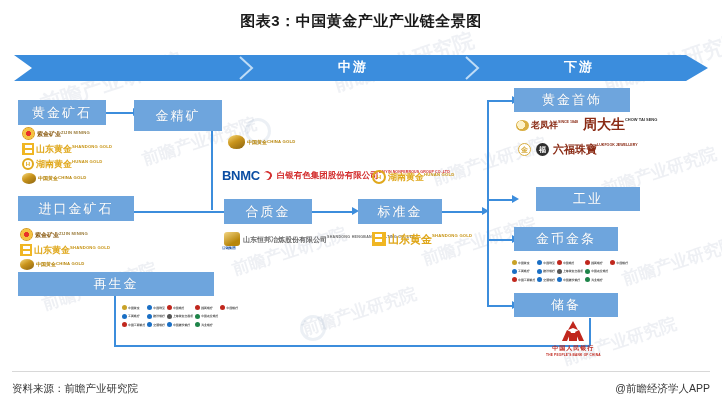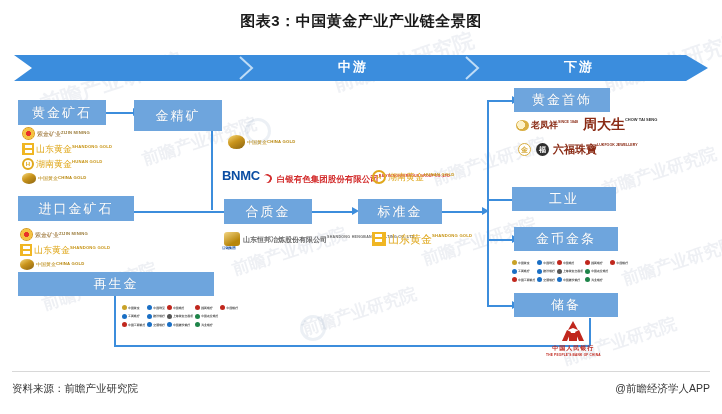--- a/index.html
+++ b/index.html
@@ -60,21 +60,21 @@
   .ln.h { height: 1.6px; }
   .ln.v { width: 1.6px; }
   .arrowhead { position: absolute; width: 0; height: 0; }
   .ah-r { border-top: 4px solid transparent; border-bottom: 4px solid transparent; border-left: 7px solid #3c8ddc; }
   .ah-u { border-left: 4px solid transparent; border-right: 4px solid transparent; border-bottom: 7px solid #3c8ddc; }
 
   
   .logos { position: absolute; display: flex; flex-wrap: wrap; align-items: center; }
   .lg { display: flex; align-items: center; gap: 2px; }
   .lg-txt { display:flex; flex-direction:row; line-height: 1; }
-  .lg-cn { font-size: 9px; font-weight: normal; }
+  .lg-cn { font-size: 9px; font-weight: bold; }
   .lg-en { font-size: 4.2px; font-weight: bold; letter-spacing: .2px; }
 
   
   .mk { flex: none; display:inline-block; }
   .mk-zijin { width:13px;height:13px;border-radius:50%;
       background: radial-gradient(circle at 50% 50%, #e8302a 0 28%, #f5c242 29% 62%, #d79a1f 63% 100%); }
   .mk-sdgold { width:12px;height:12px;background:#f0b623; position:relative; }
   .mk-sdgold:after{content:"";position:absolute;left:3px;top:2px;width:7px;height:3px;background:#fff;}
   .mk-sdgold:before{content:"";position:absolute;left:3px;top:7px;width:7px;height:3px;background:#fff;}
   .mk-hunan { width:12px;height:12px;border-radius:50%;border:2px solid #e0a81c;
@@ -83,21 +83,21 @@
       background: linear-gradient(150deg,#f7d97a 0%,#c9941c 45%,#8a6310 100%); }
   .mk-hongm { width:13px;height:11px;border-radius:3px;
       background: linear-gradient(150deg,#f3d581 0%,#b8860b 70%); }
 
   .logo-zijin .lg-cn{color:#8a5a10;} .logo-zijin .lg-en{color:#9a7b3a;}
   .logo-sd .lg-cn{color:#e0a81c;} .logo-sd .lg-en{color:#c79312;}
   .logo-hn .lg-cn{color:#e0a81c;} .logo-hn .lg-en{color:#c79312;}
   .logo-cg .lg-cn{color:#b8860b;} .logo-cg .lg-en{color:#b8860b;}
 
   
-  .bnmc { position:absolute; display:flex; align-items:flex-end; gap:3px; }
+  .bnmc { position:absolute; display:flex; align-items:center; gap:3px; }
   .bnmc-mark { font-size: 13px; font-weight: bold; color: #0b4da2; letter-spacing:-.3px; font-family:"Liberation Sans",sans-serif;}
   .bnmc-swoosh { width:9px;height:9px;border-radius:50%;border-top:2px solid #d32d2d;border-right:2px solid #d32d2d;transform:rotate(25deg);}
   .bnmc-cn { font-size:8.5px; font-weight:bold; color:#d32d2d; line-height:1; }
   .bnmc-en { font-size:3.6px; font-weight:bold; color:#d32d2d; letter-spacing:.1px;}
 
   
   .hsm-cn{font-size:7px;font-weight:bold;color:#6b6b6b;}
   .hsm-en{font-size:3.6px;font-weight:bold;color:#6b6b6b;letter-spacing:.3px;}
 
   
@@ -204,22 +204,22 @@
   <div class="arrowhead ah-u" style="left:110.4px;top:289px;"></div>
 
   <div class="box" style="left:18px;  top:100px; width:88px; height:25px;">黄金矿石</div>
   <div class="box" style="left:134px; top:100px; width:88px; height:31px;">金精矿</div>
   <div class="box" style="left:18px;  top:196px; width:116px; height:25px;">进口金矿石</div>
   <div class="box" style="left:18px;  top:272px; width:196px;height:24px;">再生金</div>
 
   <div class="box" style="left:224px; top:199px; width:88px; height:25px;">合质金</div>
   <div class="box" style="left:358px; top:199px; width:84px; height:25px;">标准金</div>
 
-  <div class="box" style="left:514px; top:88px;  width:96px;height:24px;">黄金首饰</div>
-  <div class="box" style="left:512px; top:187px; width:104px;height:24px;">工业</div>
+  <div class="box" style="left:514px; top:88px;  width:116px;height:24px;">黄金首饰</div>
+  <div class="box" style="left:536px; top:187px; width:104px;height:24px;">工业</div>
   <div class="box" style="left:514px; top:293px; width:104px;height:24px;">储备</div>
   <div class="box" style="left:514px; top:227px; width:104px;height:24px;">金币金条</div>
 
   <div class="logos" style="left:22px; top:127px; width:118px; gap:3px 4px;">
     <div class="lg logo-zijin">
       <span class="mk mk-zijin"></span>
       <span class="lg-txt">
         <span class="lg-cn" style="font-size:6px;">紫金矿业</span>
         <span class="lg-en">ZIJIN MINING</span>
       </span>

